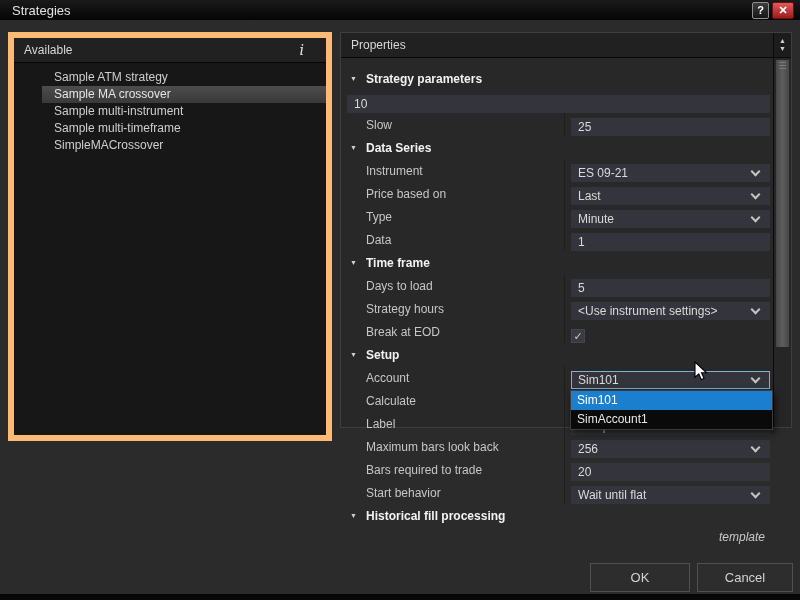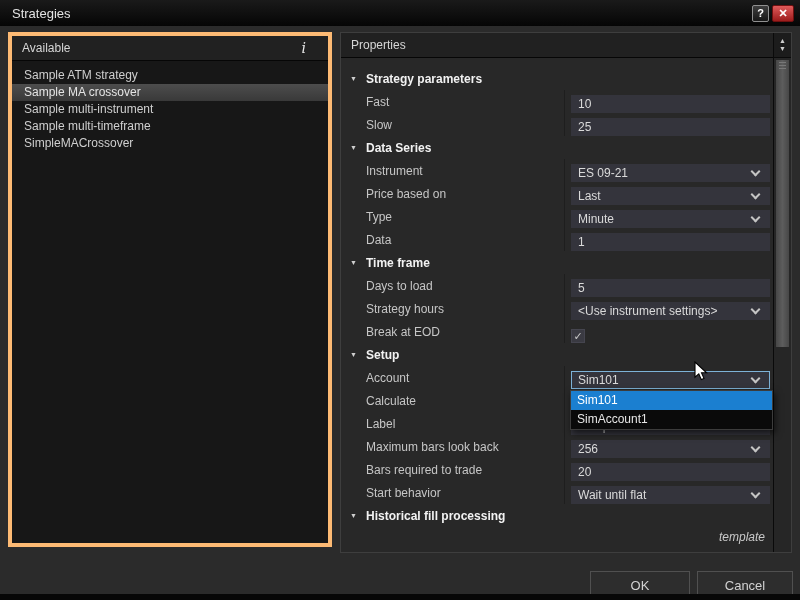--- a/index.html
+++ b/index.html
@@ -1,45 +1,45 @@
 <!DOCTYPE html>
 <html><head>
 <meta charset="utf-8">
 <style>
   * { margin:0; padding:0; box-sizing:border-box; }
   html,body { width:800px; height:600px; }
   body { font-family:"Liberation Sans", sans-serif; background:#2b2b2b; overflow:hidden; }
   .window { position:relative; width:800px; height:600px; background:#2b2b2b; overflow:hidden; }
 
   
-  .titlebar { position:absolute; top:0; left:0; right:0; height:26px;
+  .titlebar { position:absolute; top:0; left:0; right:0; height:20px;
     background:linear-gradient(#1a1a1a,#050505); display:flex; align-items:center; padding:0 6px 0 12px; }
   .title { color:#e2e2e2; font-size:13px; }
   .tb-buttons { margin-left:auto; display:flex; gap:3px; align-items:center; }
   .help-btn { width:17px; height:17px; background:linear-gradient(#3e3e3e,#161616);
     border:1px solid #909090; border-radius:2px; color:#fff; font-weight:bold; font-size:11px;
     display:flex; align-items:center; justify-content:center; }
   .close-btn { width:22px; height:17px; background:linear-gradient(#e05a5a,#9c1c1c);
     border:1px solid #701010; border-radius:2px; color:#fff; font-weight:bold; font-size:11px;
     display:flex; align-items:center; justify-content:center; }
 
   
-  .left-panel { position:absolute; left:8px; top:32px; width:324px; height:515px;
-    background:#171717; border:4px solid #fdba74; }
+  .left-panel { position:absolute; left:8px; top:32px; width:324px; height:409px;
+    background:#171717; border:6px solid #fdba74; }
   .panel-header { height:25px; background:#212121; display:flex; align-items:center;
     padding:0 10px; color:#d6d6d6; font-size:12px; border-bottom:1px solid #060606; }
   .info { margin-left:auto; margin-right:12px; font-family:"DejaVu Serif", serif;
     font-style:italic; font-size:14px; color:#e8e8e8; }
-  .list { padding-top:6px; }
+  .list { padding-top:6px;margin-left:28px; }
   .list-item { height:17px; line-height:17px; padding-left:12px; font-size:12px; color:#cfcfcf;
     white-space:nowrap; overflow:hidden; }
   .list-item.selected { background:linear-gradient(#4d4d4d,#393939); color:#e4e4e4; }
 
   
-  .right-panel { position:absolute; left:340px; top:32px; width:452px; height:521px;
+  .right-panel { position:absolute; left:340px; top:32px; width:452px; height:396px;
     background:#282828; border:1px solid #3e3e3e; }
   .props-header { position:absolute; top:0; left:0; right:18px; height:25px; background:#212121;
     display:flex; align-items:center; padding:0 10px; color:#d6d6d6; font-size:12px;
     border-bottom:1px solid #060606; }
   .props-content { position:absolute; top:26px; left:0; right:18px; bottom:0; padding-top:8px; }
 
   .section-row { height:23px; display:flex; align-items:center; padding-left:9px; }
   .tri { font-size:7px; color:#d0d0d0; width:16px; }
   .sec-title { font-size:12px; font-weight:bold; color:#f2f2f2;text-align:right; }
 
@@ -73,21 +73,21 @@
     display:flex; flex-direction:column; align-items:center; justify-content:center;
     gap:2px; color:#cfcfcf; }
   .scroll-arrows span { font-size:7px; line-height:6px; }
   .scroll-thumb { position:absolute; top:27px; left:2px; right:2px; height:287px;
     background:linear-gradient(to right,#474747,#5d5d5d 50%,#474747); }
   .scroll-thumb::before { content:""; position:absolute; top:2px; left:3px; right:3px; height:8px;
     background:repeating-linear-gradient(to bottom,#787878 0 1px,transparent 1px 3px); }
 
   
   .btn { position:absolute; height:29px; background:#2d2d2d; border:1px solid #505050;
-    color:#d2d2d2; font-size:13px; font-family:inherit;margin-top:8px; }
+    color:#d2d2d2; font-size:13px; font-family:inherit; }
   .btn-ok { left:590px; top:563px; width:100px; }
   .btn-cancel { left:697px; top:563px; width:96px; }
   .bottom-strip { position:absolute; left:0; right:0; bottom:0; height:6px; background:#070707; }
 
   .cursor { position:absolute; left:694px; top:361px; z-index:100; pointer-events:none; }
 </style>
 </head>
 <body>
 
 <div class="window">
@@ -124,21 +124,20 @@
     </div>
 
     <div class="props-content">
 
       <div class="section-row">
         <span class="tri">▼</span>
         <span class="sec-title">Strategy parameters</span>
       </div>
 
       <div class="prop-row">
-        <div class="prop-label">Fast</div>
         <div class="prop-value">
             <input class="field" value="10" style="">
           </div>
       </div>
 
       <div class="prop-row">
         <div class="prop-label">Slow</div>
         <div class="prop-value">
             <input class="field" value="25" style="">
           </div>

